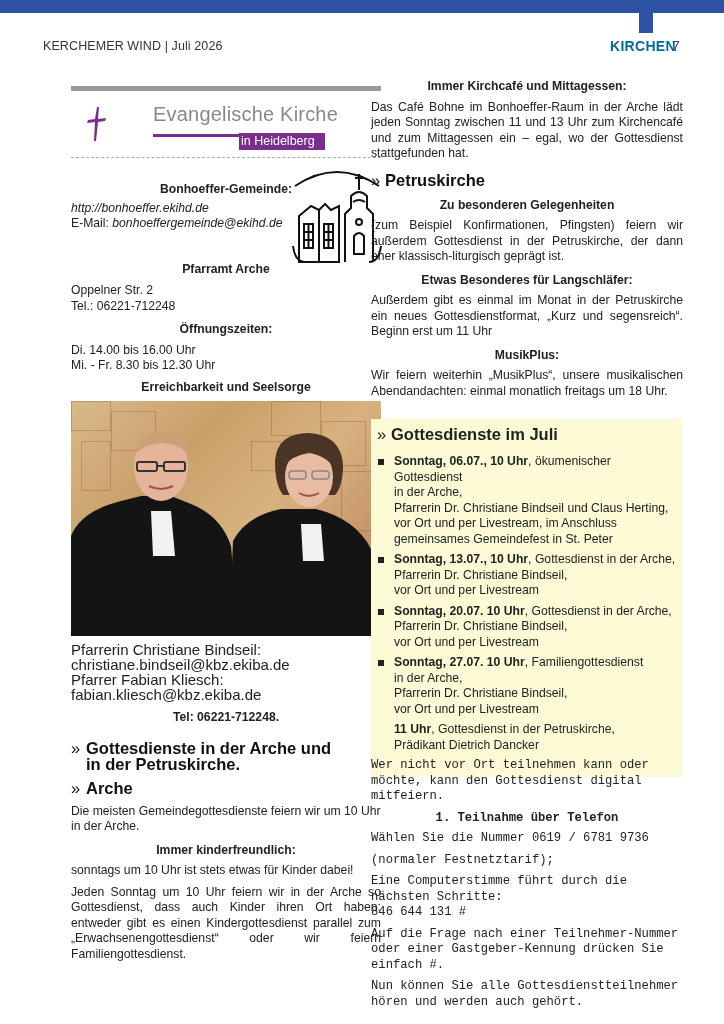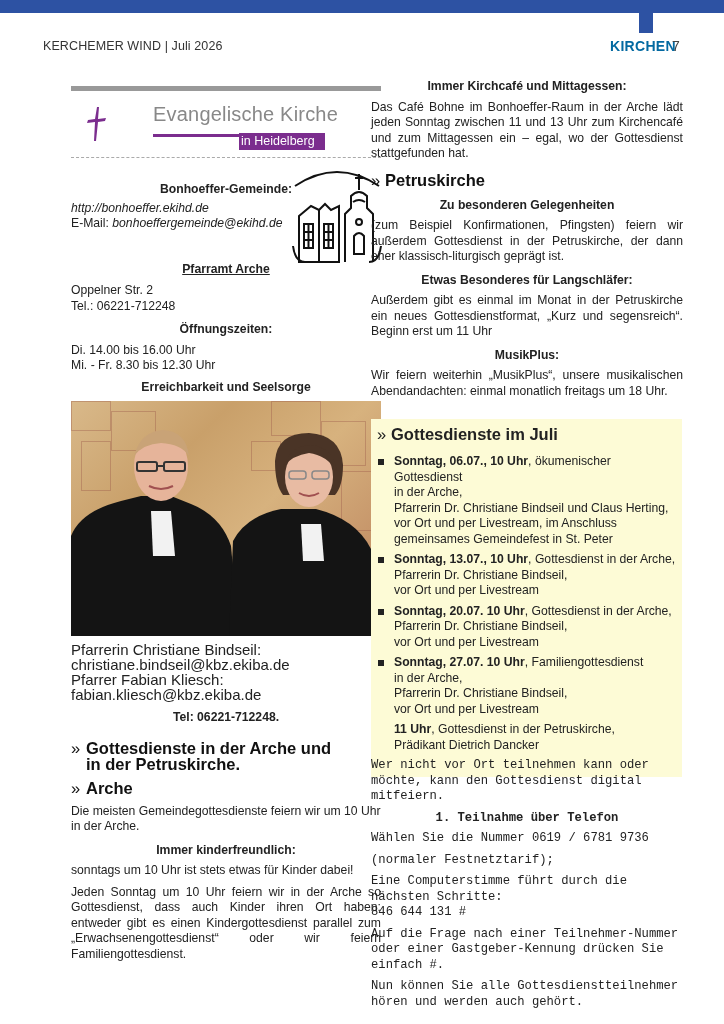--- a/index.html
+++ b/index.html
@@ -89,21 +89,21 @@
 
   <div style="margin-top:24px;">
     <div class="h-bold">Bonhoeffer-Gemeinde:</div>
     <div class="italic">http://bonhoeffer.ekihd.de</div>
     <div>
       <span>E-Mail: </span><span class="italic">bonhoeffergemeinde@ekihd.de</span>
     </div>
   </div>
 
   <div style="margin-top:30px;">
-    <div class="h-bold" style="margin-bottom:6px;text-decoration:underline;">Pfarramt Arche</div>
+    <div class="h-bold" style="margin-bottom:6px;">Pfarramt Arche</div>
     <div>Oppelner Str. 2</div>
     <div class="para">Tel.: 06221-712248</div>
     <div class="h-bold" style="margin-top:8px;margin-bottom:5px;">Öffnungszeiten:</div>
     <div>Di. 14.00 bis 16.00 Uhr</div>
     <div class="para">Mi. - Fr. 8.30 bis 12.30 Uhr</div>
     <div class="h-bold" style="margin-top:6px;">Erreichbarkeit und Seelsorge</div>
   </div>
 
   <div class="photo">
     <div class="tile" style="left:0;top:0;width:40px;height:30px;"></div>

